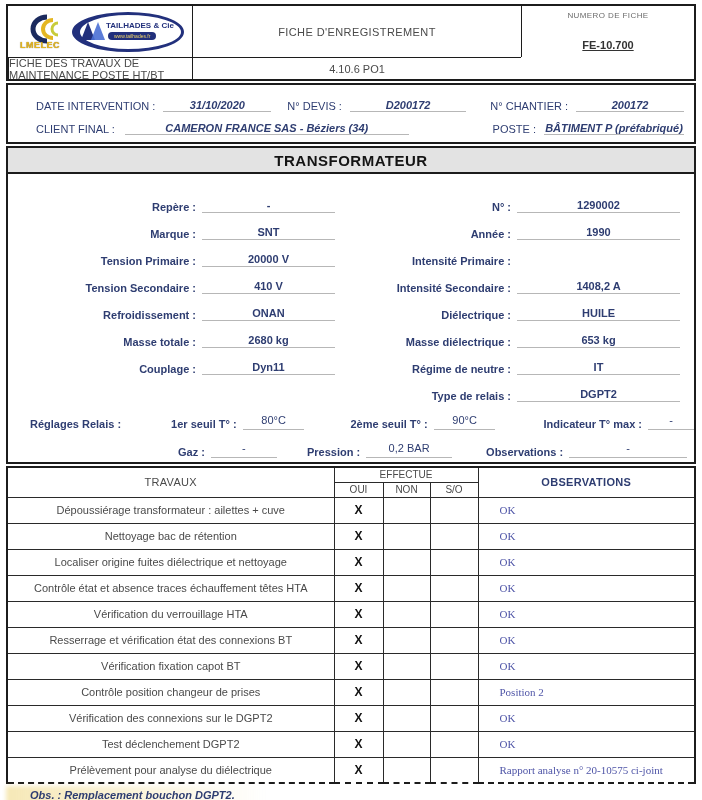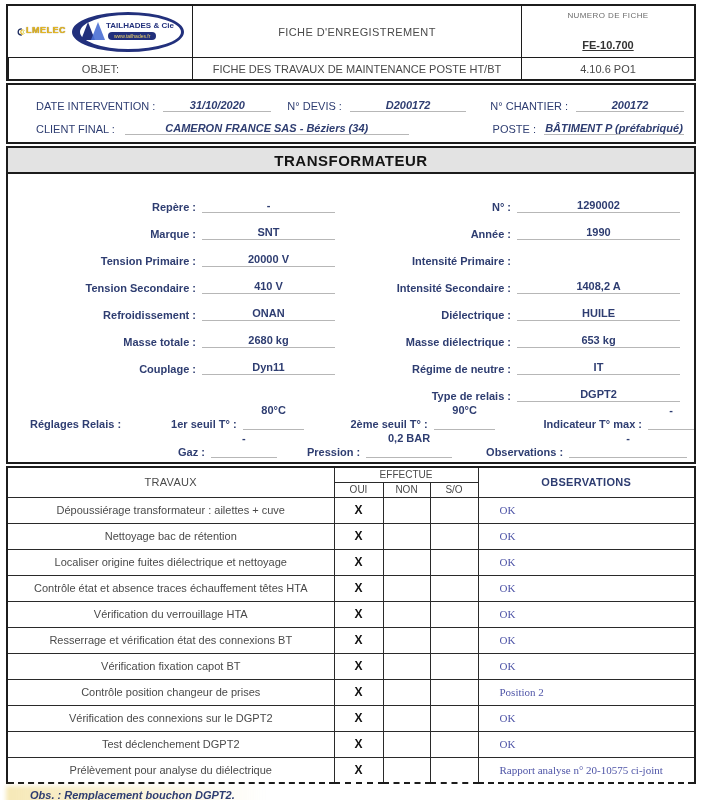--- a/index.html
+++ b/index.html
@@ -10,21 +10,21 @@
   }
   .inner { margin:4px 6px; }
 
   
   .hdr { border:2px solid #1c1c1c; display:grid; grid-template-columns:184px 1fr 173px; }
   .hcell { border-left:1px solid #1c1c1c; display:flex; align-items:center; justify-content:center; }
   .hcell:first-child { border-left:none; }
   .row1 { height:51px; }
   .row2 { height:22px; border-top:1px solid #1c1c1c; font-size:11px; color:#4a4a4a; }
   .logos { justify-content:flex-start; padding-left:6px; gap:6px; }
-  .lmelec { display:flex; flex-direction:row; align-items:center; width:52px;justify-content:center; }
+  .lmelec { display:flex; flex-direction:column; align-items:center; width:52px;justify-content:center; }
   .lmelec-name { font-size:9px; font-weight:bold; color:#e4b622; letter-spacing:.5px;
                  text-shadow:0 0 1px #6a5200; margin-top:-4px; }
   .tail { position:relative; width:112px; height:40px; }
   .tail-oval { position:absolute; inset:0; border:3px solid #22307c; border-left-width:8px;
                border-radius:50%; background:#fff; }
   .tail-name { position:absolute; top:9px; left:34px; font-size:8px; font-weight:bold;
                color:#22307c; white-space:nowrap; }
   .tail-url { position:absolute; top:20px; left:36px; background:#22307c; color:#f5d96a;
               font-size:5px; padding:1px 6px; border-radius:5px; white-space:nowrap; }
   .fiche-title { font-size:11px; color:#4a4a4a; letter-spacing:.4px; }
@@ -48,21 +48,21 @@
   .fields { border:2px solid #1c1c1c; border-top:none; padding:12px 0 4px; }
   .fgrid { display:grid; grid-template-columns:1fr 1fr; column-gap:4px; }
   .frow { display:flex; align-items:flex-end; height:27px; }
   .flabel { font-size:11px; font-weight:bold; text-align:right; white-space:nowrap; }
   .fl .flabel { width:188px; }
   .fr .flabel { width:158px; }
   .fval { flex:1; margin:0 14px 0 6px; border-bottom:1px solid #b7b7b7; text-align:center;
           font-size:11px; font-weight:bold; padding-bottom:1px; }
   .relrow { display:flex; align-items:flex-end; height:28px; font-size:11px; }
   .rlabel { font-weight:bold; white-space:nowrap; }
-  .rval { border-bottom:1px solid #b7b7b7; text-align:center; font-weight:bold; padding-bottom:13px;margin-top:8px; }
+  .rval { border-bottom:1px solid #b7b7b7; text-align:center; font-weight:normal; padding-bottom:3px;margin-top:8px; }
 
   
   table.works { width:100%; border-collapse:collapse; margin-top:2px;
                 border:2px solid #1c1c1c; border-bottom-style:dashed; }
   table.works th, table.works td { border:1px solid #2a2a2a; }
   th.travaux { font-size:11px; color:#4a4a4a; font-weight:normal; letter-spacing:.3px; }
   th.effectue { font-size:10px; color:#4a4a4a; font-weight:normal; height:15px; }
   th.sub { font-size:10px; color:#4a4a4a; font-weight:normal; height:15px; }
   th.obs { font-size:11px; color:#2e3d71; font-weight:bold; letter-spacing:.3px; }
   td.task { font-size:11px; color:#4a4a4a; text-align:center; height:26px; }
@@ -104,23 +104,20 @@
         </div>
       </div>
       <div class="hcell row1">
         <span class="fiche-title">FICHE D'ENREGISTREMENT</span>
       </div>
       <div class="hcell row1 numcell">
         <span class="num-label">NUMERO DE FICHE</span>
         <span class="num-value">FE-10.700</span>
       </div>
       <div class="hcell row2">
-        <span>OBJET:</span>
-      </div>
-      <div class="hcell row2">
         <span>FICHE DES TRAVAUX DE MAINTENANCE POSTE HT/BT</span>
       </div>
       <div class="hcell row2">
         <span>4.10.6 PO1</span>
       </div>
     </div>
 
     <div class="info">
       <div class="irow">
         <span class="ilabel">DATE INTERVENTION :</span>

